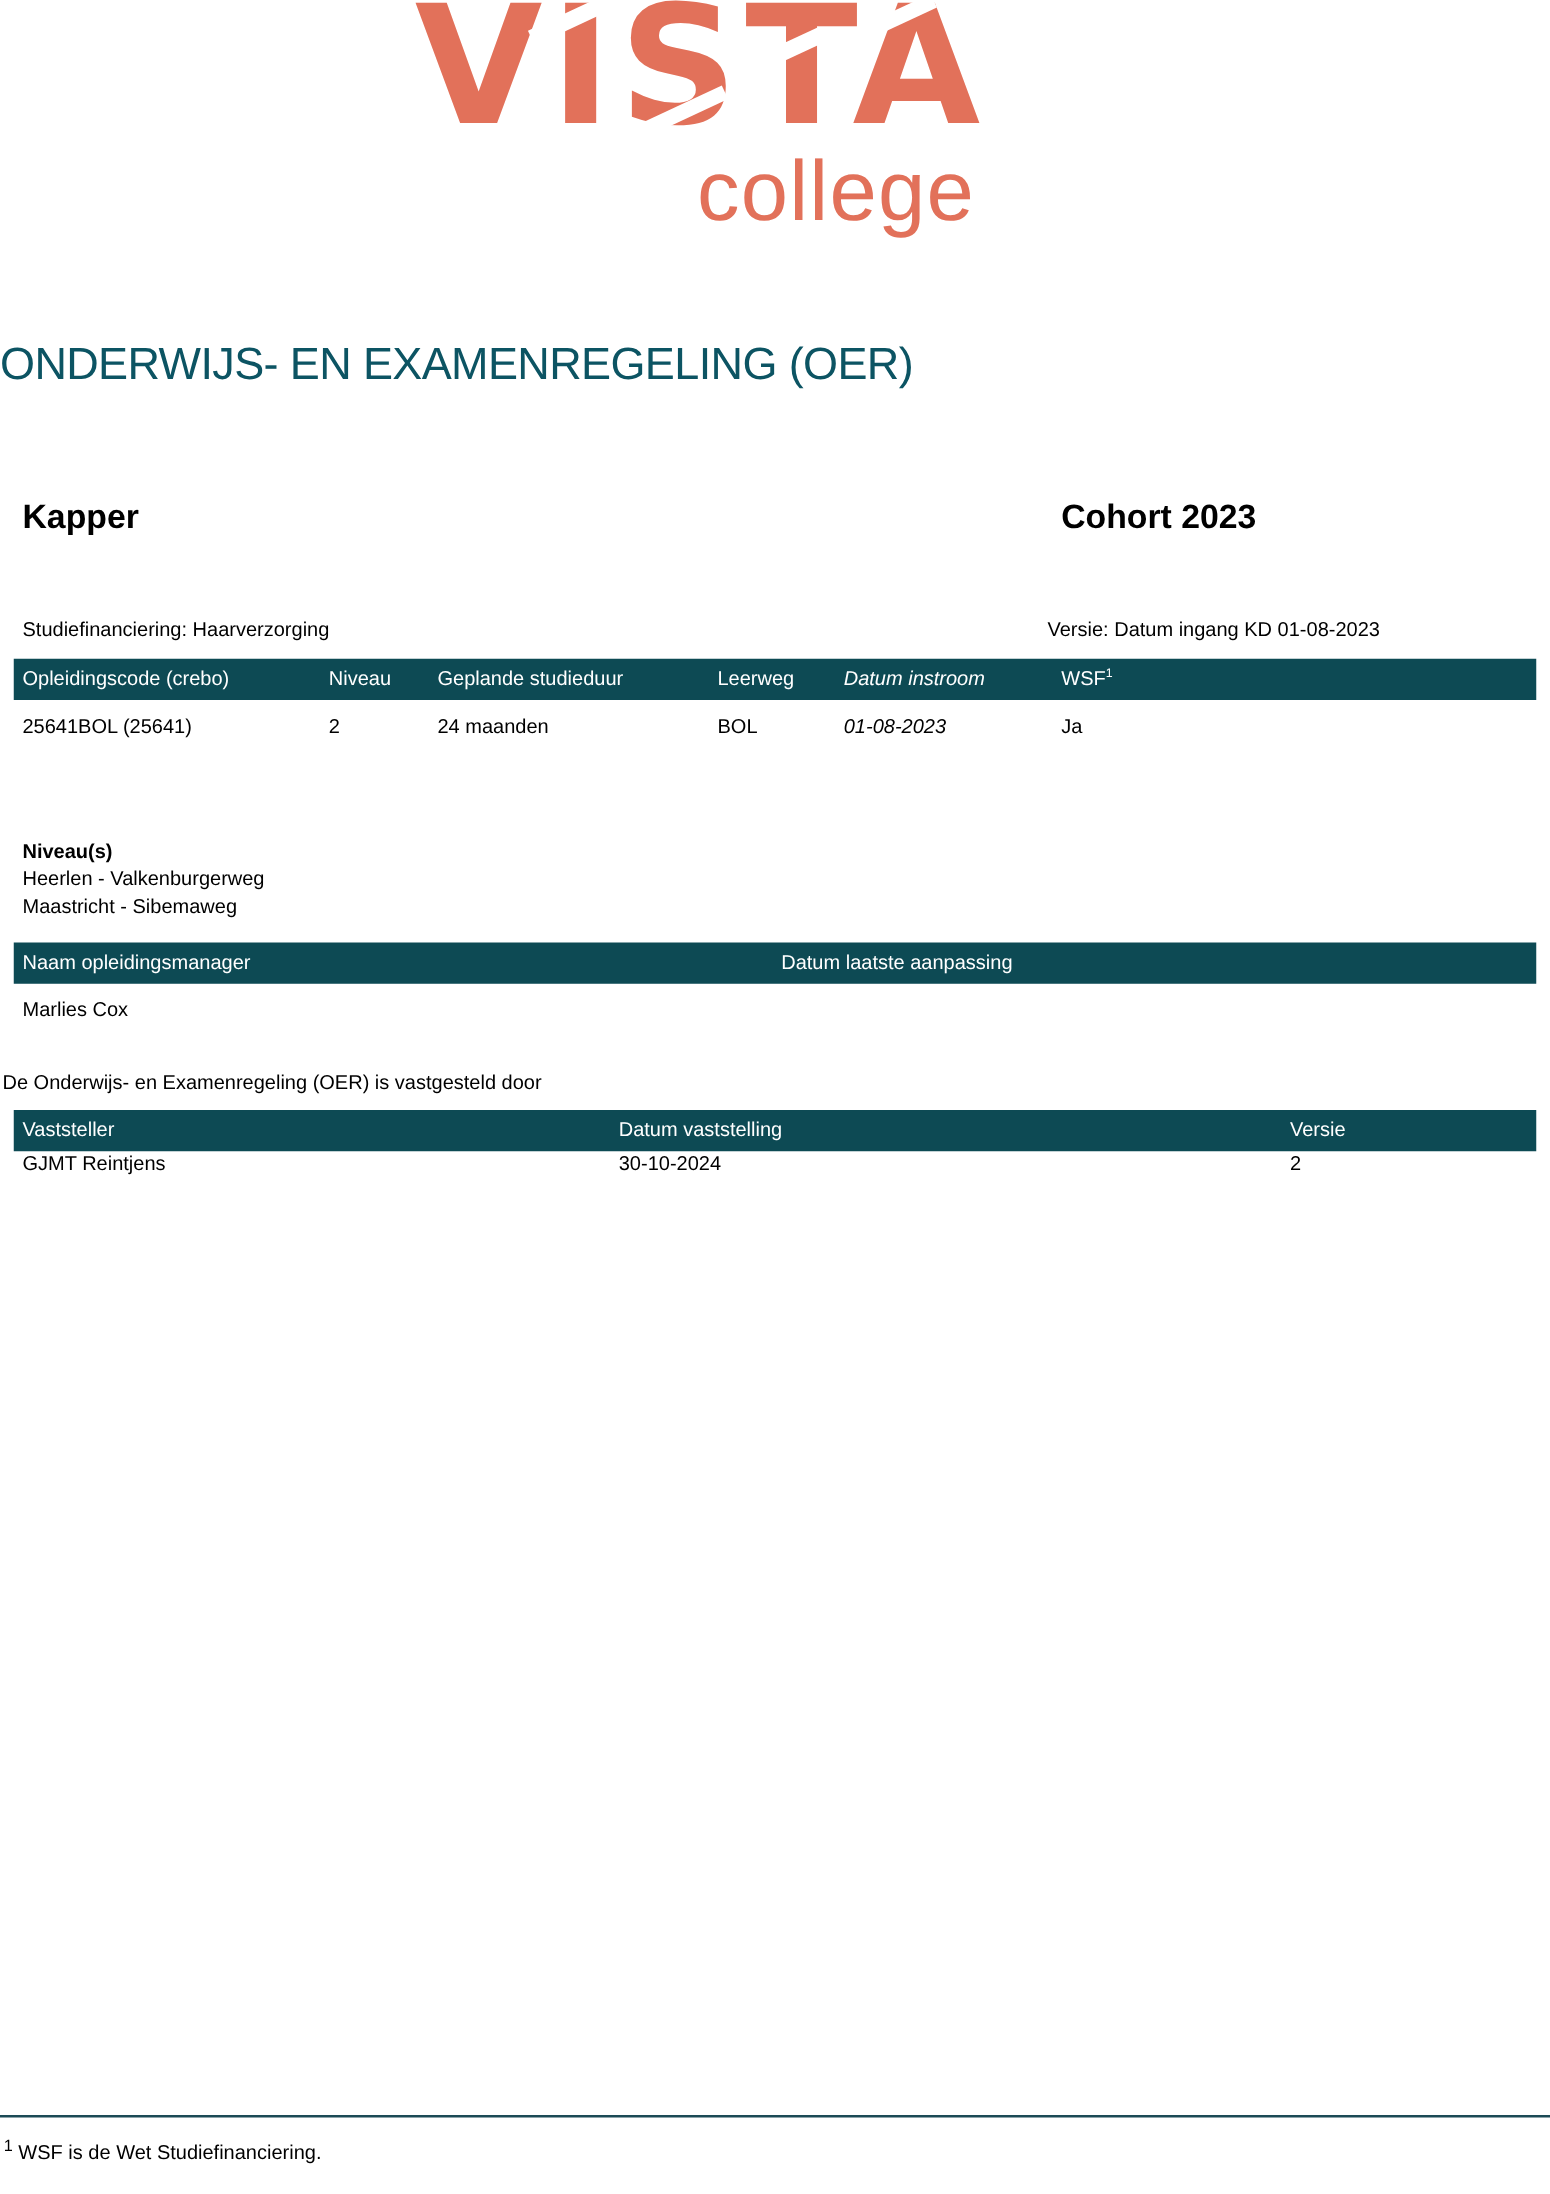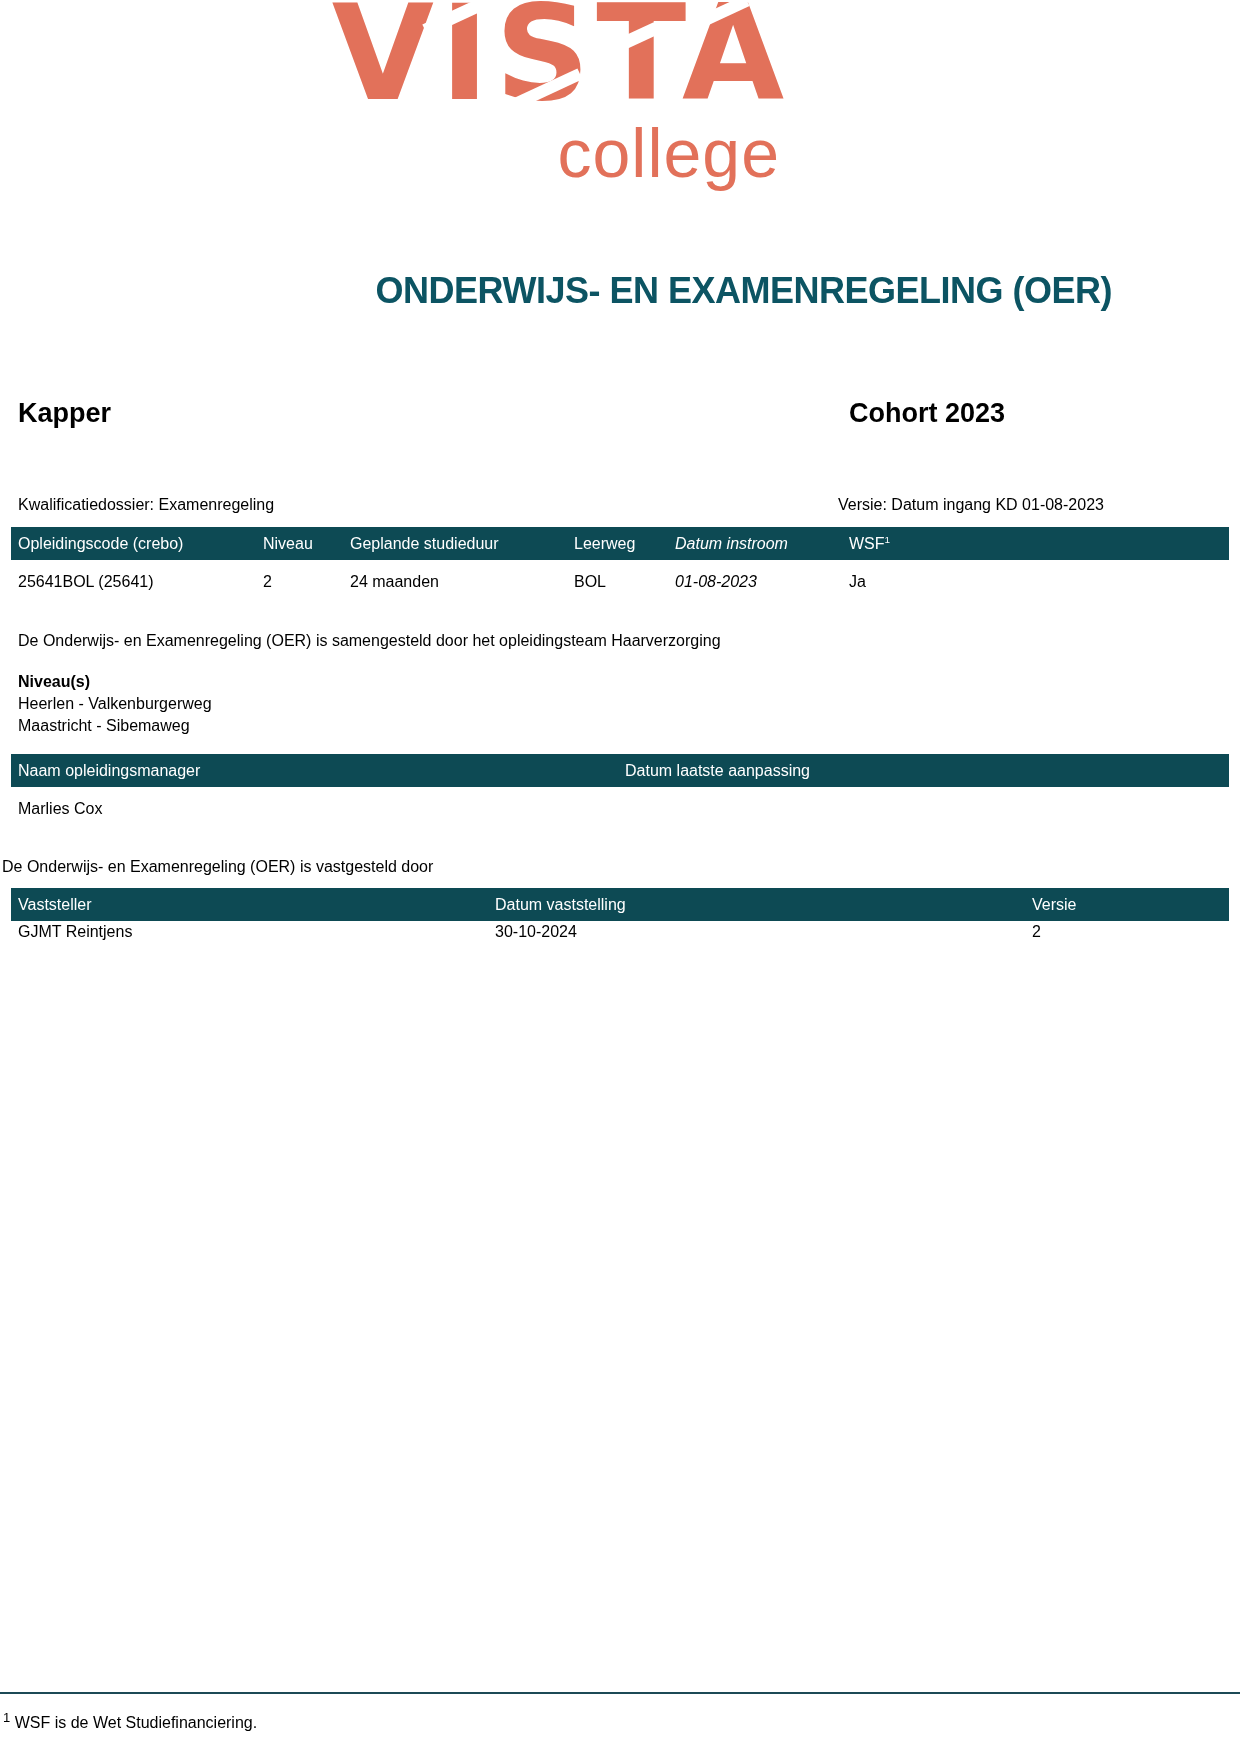--- a/index.html
+++ b/index.html
@@ -41,22 +41,22 @@
     letter-spacing:1px;
   }
   .stencil-cut{position:absolute;background:#fff;}
   .cut1{left:92px;top:26px;width:66px;height:13px;transform:rotate(-25deg);}
   .cut2{left:252px;top:54px;width:78px;height:13px;transform:rotate(-25deg);}
   .cut3{left:356px;top:24px;width:64px;height:12px;transform:rotate(-25deg);}
   .cut4{left:168px;top:102px;width:86px;height:12px;transform:rotate(-25deg);}
   
   .doc-title{
     position:absolute;top:270px;left:0;width:1112px;
-    text-align:right;
-    font-weight:bold;
+    text-align:left;
+    font-weight:normal;
     font-size:36px;
     letter-spacing:-0.5px;
     color:var(--title-teal);
   }
   
   .h-program{position:absolute;top:398px;left:18px;font-size:27px;font-weight:bold;}
   .h-cohort{position:absolute;top:398px;left:838px;font-size:27px;font-weight:bold;margin-left:11px;}
   .sub-qual{position:absolute;top:496px;left:18px;font-size:16px;}
   .sub-versie{position:absolute;top:496px;left:838px;font-size:16px;}
   
@@ -100,41 +100,40 @@
     <span class="stencil-cut cut2"></span>
     <span class="stencil-cut cut3"></span>
     <span class="stencil-cut cut4"></span>
     <div class="logo-college">college</div>
   </div>
 
   <div class="doc-title">ONDERWIJS- EN EXAMENREGELING (OER)</div>
 
   <div class="h-program">Kapper</div>
   <div class="h-cohort">Cohort 2023</div>
-  <div class="sub-qual">Kwalificatiedossier: Examenregeling</div>
+  <div class="sub-qual">Studiefinanciering: Haarverzorging</div>
   <div class="sub-versie">Versie: Datum ingang KD 01-08-2023</div>
 
   <div class="tbar bar1">
     <span class="cell c1-0">Opleidingscode (crebo)</span>
     <span class="cell c1-1">Niveau</span>
     <span class="cell c1-2">Geplande studieduur</span>
     <span class="cell c1-3">Leerweg</span>
     <span class="cell c1-4">Datum instroom</span>
     <span class="cell c1-5"><span>WSF</span><sup>1</sup></span>
   </div>
   <div class="trow row1">
     <span class="cell c1-0">25641BOL (25641)</span>
     <span class="cell c1-1">2</span>
     <span class="cell c1-2">24 maanden</span>
     <span class="cell c1-3">BOL</span>
     <span class="cell c1-4">01-08-2023</span>
     <span class="cell c1-5">Ja</span>
   </div>
 
-  <div class="p-composed">De Onderwijs- en Examenregeling (OER) is samengesteld door het opleidingsteam Haarverzorging</div>
 
   <div class="loc-label">Niveau(s)</div>
   <div class="loc-1">Heerlen - Valkenburgerweg</div>
   <div class="loc-2">Maastricht - Sibemaweg</div>
 
   <div class="tbar bar2">
     <span class="cell c2-0">Naam opleidingsmanager</span>
     <span class="cell c2-1">Datum laatste aanpassing</span>
   </div>
   <div class="trow row2">

